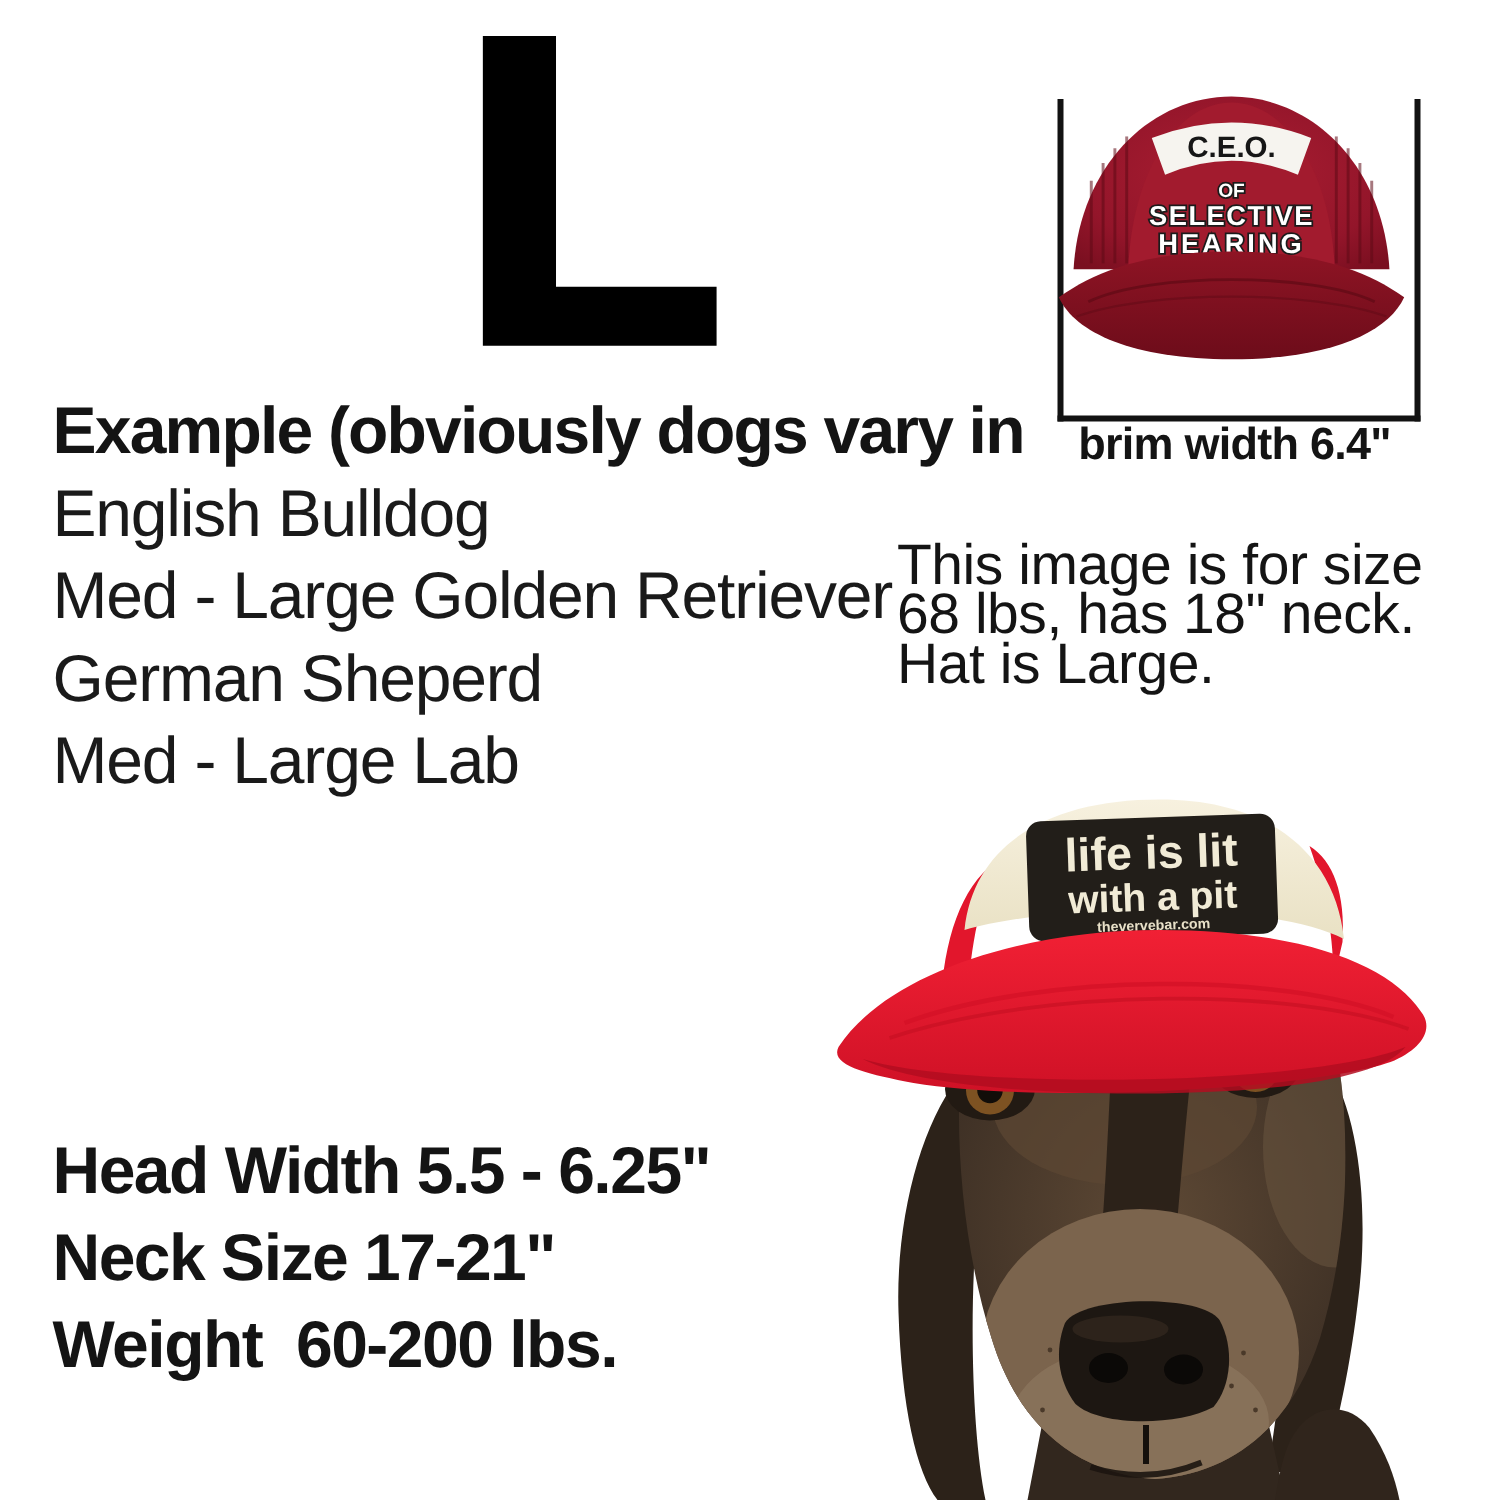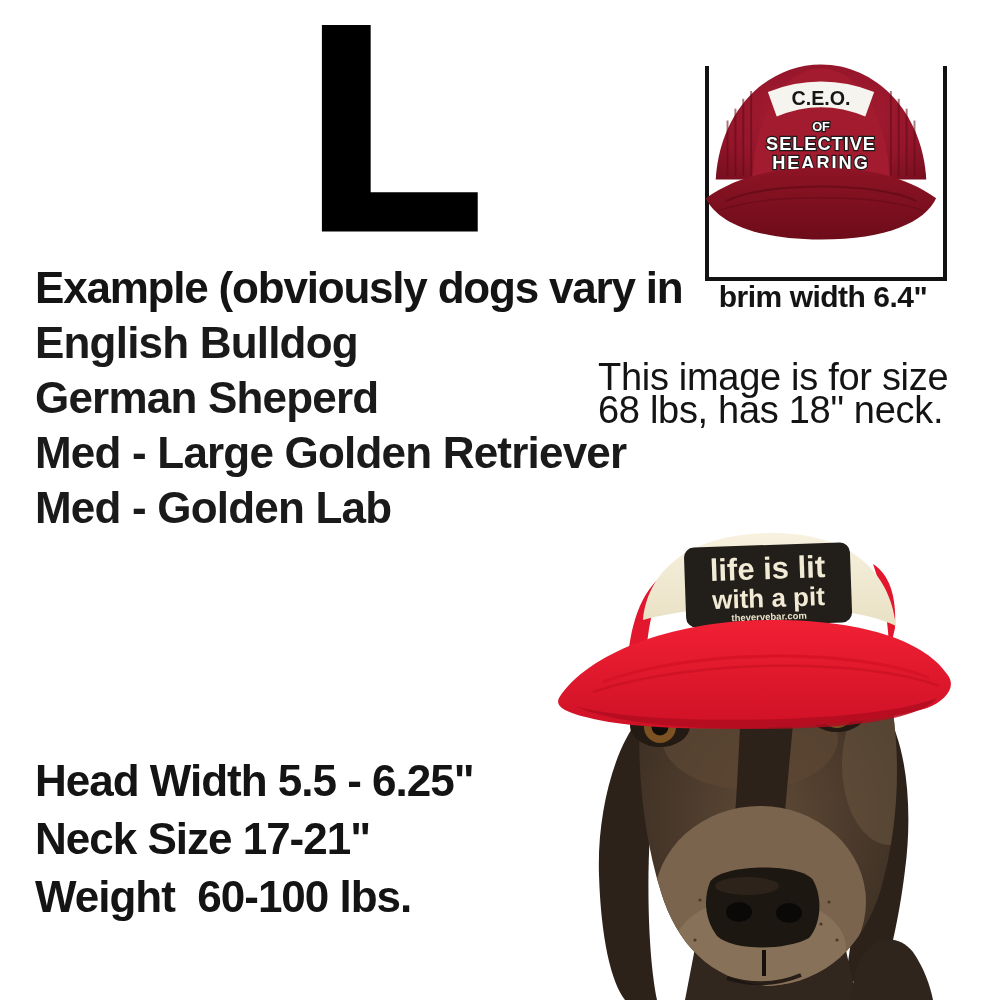--- a/index.html
+++ b/index.html
@@ -8,52 +8,53 @@
   .abs{position:absolute;}
   .big-letter{left:306px;top:-18px;font-size:290px;font-weight:700;line-height:1;
               -webkit-text-stroke:7px #000;color:#000;letter-spacing:0;}
   .bracket{left:705px;top:66px;width:234px;height:211px;
            border-left:4px solid #121212;border-right:4px solid #121212;border-bottom:4px solid #121212;}
   .hat-svg{left:698px;top:50px;width:246px;height:200px;}
   .brim-caption{left:690px;top:280px;width:266px;text-align:center;font-size:30px;font-weight:700;letter-spacing:-0.5px;}
   .example-block{left:35px;top:260px;width:590px;}
   .example-block div{white-space:nowrap;line-height:55px;font-size:44px;}
   .hdr{font-weight:700;letter-spacing:-1.2px;}
-  .breed{font-weight:700;letter-spacing:-0.8px;color:#1a1a1a;}
+  .breed{font-weight:400;letter-spacing:-0.8px;color:#1a1a1a;}
   .size-note{left:598px;top:361px;width:370px;}
   .size-note div{font-size:38px;font-weight:400;line-height:33px;white-space:nowrap;letter-spacing:-0.3px;}
   .measurements{left:35px;top:752px;width:520px;}
   .measurements div{font-size:44px;font-weight:700;line-height:58px;letter-spacing:-1px;white-space:pre-wrap;}
   .dog-svg{left:545px;top:520px;width:455px;height:480px;}
   svg text{font-family:"Liberation Sans",sans-serif;}
 </style>
 </head>
 <body>
 
 <div id="canvas">
 
   <div class="abs big-letter">L</div>
 
   <div class="abs example-block">
     <div class="hdr">Example (obviously dogs vary in</div>
     <div class="breed">English Bulldog</div>
+    <div class="breed">Med - Large Golden Retriever</div>
     <div class="breed">German Sheperd</div>
-    <div class="breed">Med - Large Golden Retriever</div>
-    <div class="breed">Med - Golden Lab</div>
+    <div class="breed">Med - Large Lab</div>
   </div>
 
   <div class="abs size-note">
     <div>This image is for size</div>
     <div>68 lbs, has 18" neck.</div>
+    <div>Hat is Large.</div>
   </div>
 
   <div class="abs measurements">
     <div>Head Width 5.5 - 6.25"</div>
     <div>Neck Size 17-21"</div>
-    <div>Weight  60-100 lbs.</div>
+    <div>Weight  60-200 lbs.</div>
   </div>
 
   <div class="abs bracket"></div>
 
   <svg class="abs hat-svg" viewBox="0 0 250 200">
     <defs>
       <radialGradient id="tcrown" cx="50%" cy="45%" r="70%">
         <stop offset="0%" stop-color="#ab1e32"></stop>
         <stop offset="70%" stop-color="#93152a"></stop>
         <stop offset="100%" stop-color="#7a0f20"></stop>

